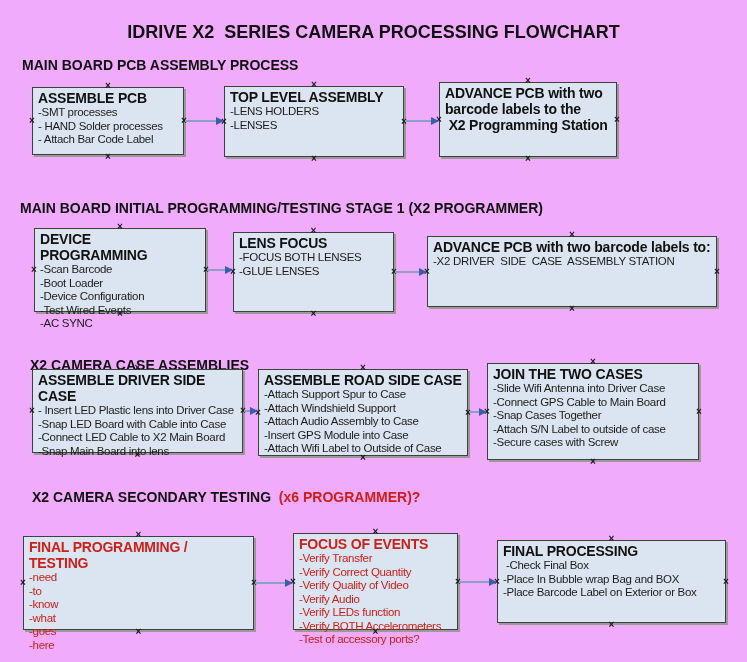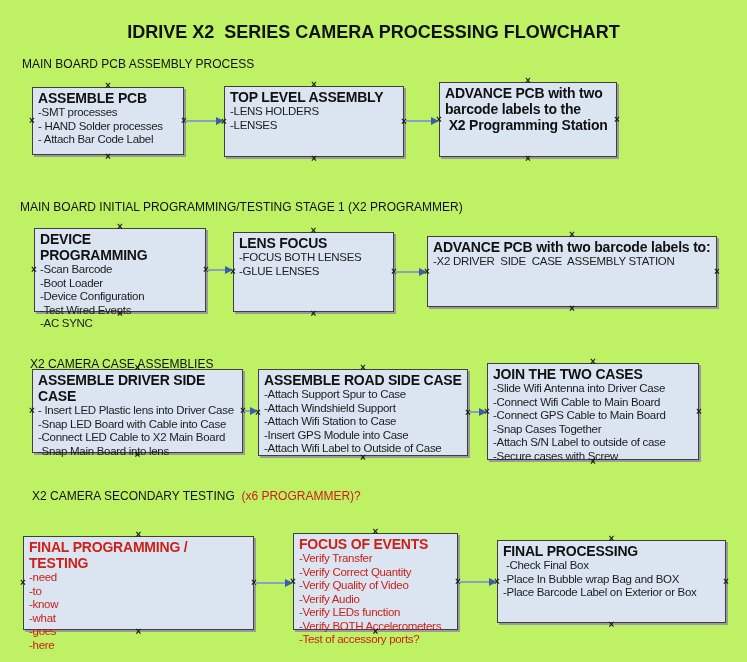--- a/index.html
+++ b/index.html
@@ -1,25 +1,25 @@
 <!DOCTYPE html>
 <html><head>
 <meta charset="utf-8">
 <style>
   html,body { margin:0; padding:0; background:#ffffff; }
   .canvas {
-    position:relative; width:747px; height:662px; background:#bef264;
+    position:relative; width:747px; height:662px; background:#f0abfc;
     font-family:"Liberation Sans", sans-serif; overflow:hidden;
   }
   .main-title {
     position:absolute; top:22px; left:0; width:100%; text-align:center;
     font-size:18px; font-weight:bold; color:#111; letter-spacing:0; white-space:pre-wrap;
   }
   .section-header {
-    position:absolute; font-size:12px; font-weight:normal; color:#111; white-space:pre-wrap;
+    position:absolute; font-size:14px; font-weight:bold; color:#111; white-space:pre-wrap;
   }
   .section-header .red-part { color:#cc2018;margin-top:8px; }
   .flow-box {
     position:absolute; background:#dbe5f1; border:1.5px solid #3f3f3f;
     box-shadow:2px 2px 0 #9a9a9a; padding:2px 5px; box-sizing:border-box; overflow:visible;
   }
   .box-title {
     font-weight:bold; font-size:14px; line-height:16px; color:#111;
     white-space:pre-wrap; letter-spacing:-0.2px;
   }
@@ -144,35 +144,34 @@
       <span class="hx b">×</span>
       <span class="hx l">×</span>
       <span class="hx r">×</span>
     </div>
 
   <div class="flow-box" style="left:258px; top:369px; width:210px; height:87px;">
     <div class="box-title">ASSEMBLE ROAD SIDE CASE</div>
     <div>
         <div class="box-item">-Attach Support Spur to Case</div>
         <div class="box-item">-Attach Windshield Support</div>
-        <div class="box-item">-Attach Wifi Station to Case</div>
+        <div class="box-item">-Attach Audio Assembly to Case</div>
         <div class="box-item">-Insert GPS Module into Case</div>
         <div class="box-item">-Attach Wifi Label to Outside of Case</div>
       </div>
   <span class="hx t">×</span>
       <span class="hx b">×</span>
       <span class="hx l">×</span>
       <span class="hx r">×</span>
     </div>
 
   <div class="flow-box" style="left:487px; top:363px; width:212px; height:97px;">
     <div class="box-title">JOIN THE TWO CASES</div>
     <div>
         <div class="box-item">-Slide Wifi Antenna into Driver Case</div>
-        <div class="box-item">-Connect Wifi Cable to Main Board</div>
         <div class="box-item">-Connect GPS Cable to Main Board</div>
         <div class="box-item">-Snap Cases Together</div>
         <div class="box-item">-Attach S/N Label to outside of case</div>
         <div class="box-item">-Secure cases with Screw</div>
       </div>
   <span class="hx t">×</span>
       <span class="hx b">×</span>
       <span class="hx l">×</span>
       <span class="hx r">×</span>
     </div>

